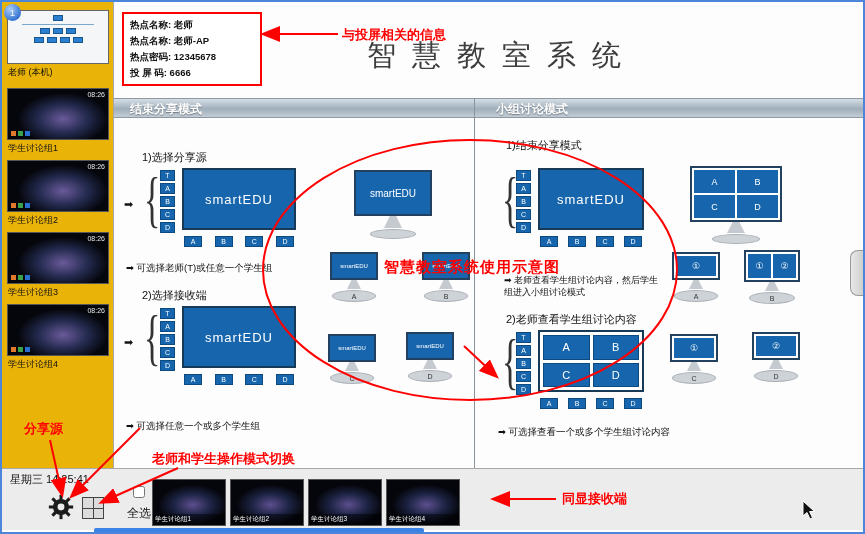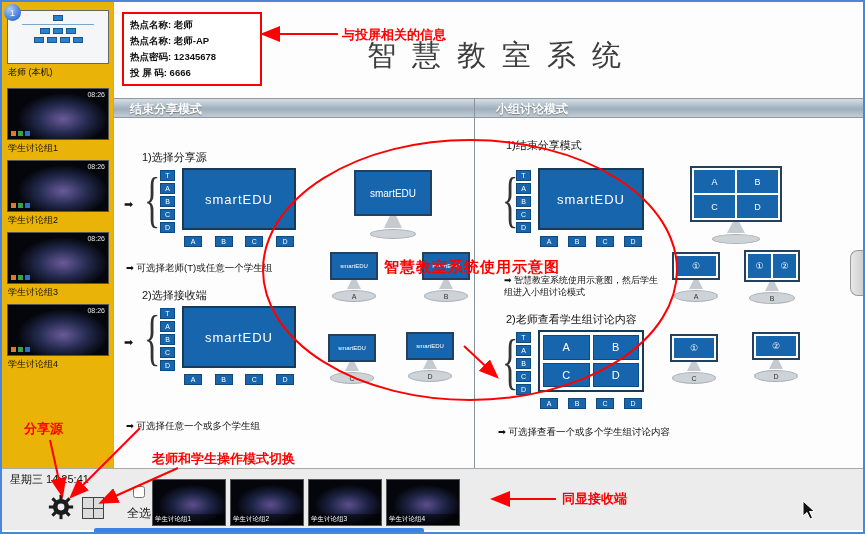--- a/index.html
+++ b/index.html
@@ -268,21 +268,21 @@
   </div>
   <div class="screen-lg" style="left:536px;top:166px;width:106px;height:62px">
       <span>smartEDU</span>
     </div>
   <div class="out-row" style="left:538px;top:234px;width:102px">
     <span class="bb">A</span>
     <span class="bb">B</span>
     <span class="bb">C</span>
     <span class="bb">D</span>
   </div>
-  <div class="note-wrap" style="left:502px;top:272px;width:160px">➡ 智慧教室系统使用示意图，然后学生组进入小组讨论模式</div>
+  <div class="note-wrap" style="left:502px;top:272px;width:160px">➡ 老师查看学生组讨论内容，然后学生组进入小组讨论模式</div>
 
   <div class="step" style="left:504px;top:310px">2)老师查看学生组讨论内容</div>
   <span class="brace" style="left:500px;top:324px;font-size:62px;line-height:70px">{</span>
   <div class="sel-stack" style="left:514px;top:330px">
     <span class="bb">T</span>
     <span class="bb">A</span>
     <span class="bb">B</span>
     <span class="bb">C</span>
     <span class="bb">D</span>
   </div>

